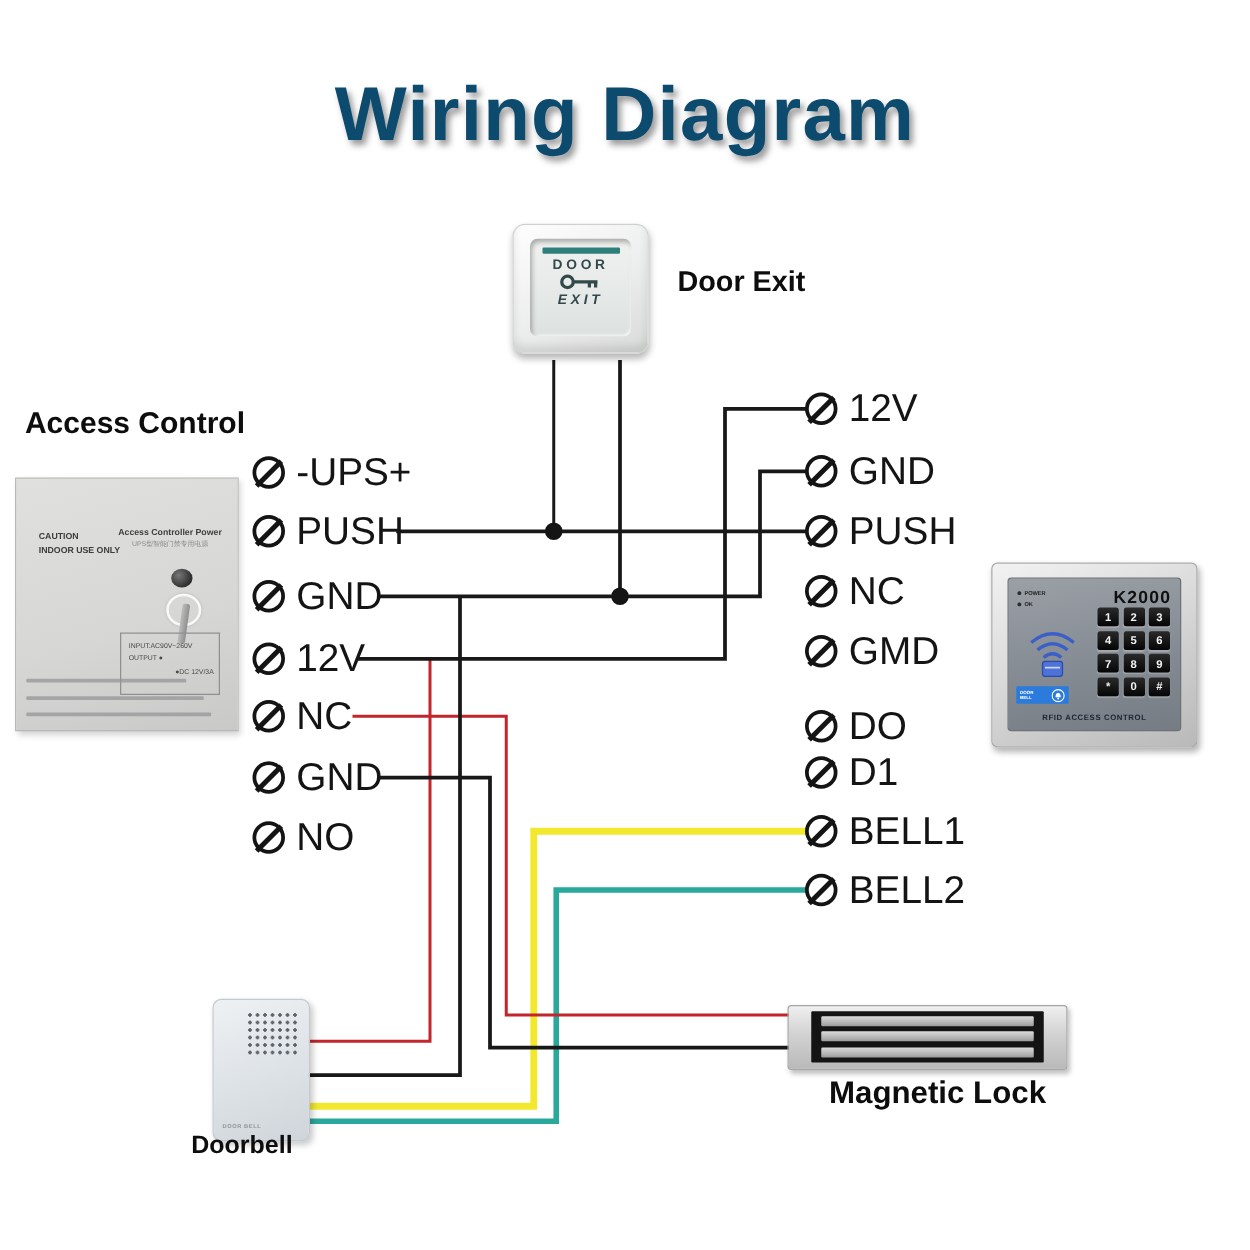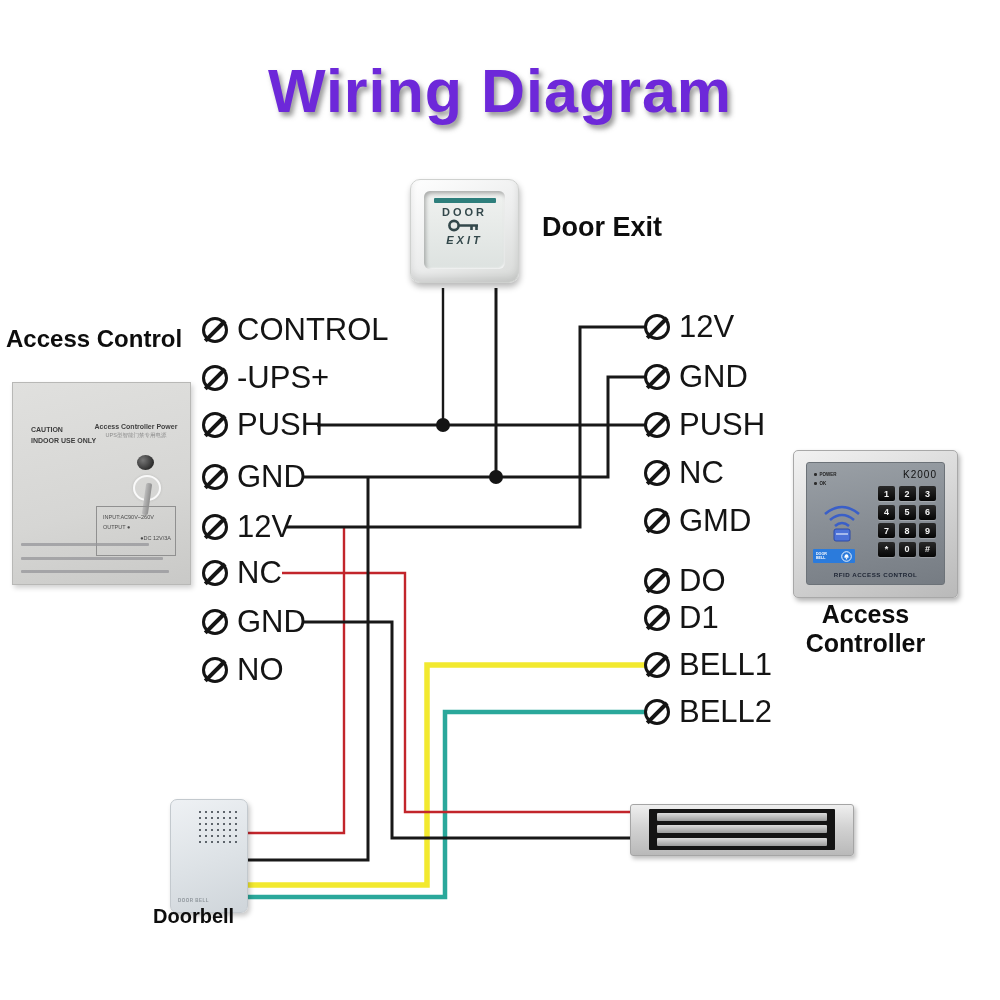--- a/index.html
+++ b/index.html
@@ -2,21 +2,21 @@
 <html><head>
 <meta charset="utf-8">
 <style>
   html,body{margin:0;padding:0;background:#fff;}
   #canvas{position:relative;width:1000px;height:1000px;background:#ffffff;overflow:hidden;
           font-family:"Liberation Sans", sans-serif;color:#161616;}
   .abs{position:absolute;}
 
   
   .title{position:absolute;left:0;top:56px;width:1000px;text-align:center;
-         font-size:61px;font-weight:700;color:#6d28d9;letter-spacing:1px;
+         font-size:61px;font-weight:700;color:#0c4a6e;letter-spacing:1px;
          text-shadow:3px 4px 5px rgba(70,70,70,.55);}
 
   
   .term{position:absolute;display:flex;align-items:center;gap:9px;height:30px;}
   .term-icon{width:20px;height:20px;border:3.5px solid #141414;border-radius:50%;
              position:relative;flex:0 0 auto;}
   .term-icon::after{content:'';position:absolute;left:-4px;top:8.5px;width:28px;height:3.5px;
                     background:#141414;transform:rotate(-45deg);}
   .term-label{font-size:31px;color:#141414;white-space:nowrap;}
 
@@ -52,21 +52,21 @@
   .ps-key-shaft{position:absolute;left:131px;top:100px;width:6px;height:32px;background:linear-gradient(90deg,#bdbdbd,#8e8e8e);
                 transform:rotate(8deg);border-radius:2px;}
 
   
   .ac-frame{position:absolute;left:793px;top:450px;width:163px;height:146px;border-radius:5px;
             background:linear-gradient(155deg,#f2f2f2 0%,#d9d9d9 45%,#b9b9b9 100%);
             border:1px solid #a8a8a8;box-shadow:2px 3px 5px rgba(0,0,0,.30);}
   .ac-panel{position:absolute;left:12px;top:11px;right:12px;bottom:12px;border-radius:3px;
             background:linear-gradient(170deg,#9aa0a6 0%,#878d94 50%,#767c83 100%);
             border:1px solid #6c7278;}
-  .ac-model{position:absolute;right:7px;top:6px;font-size:10px;font-weight:400;color:#101010;letter-spacing:1px;}
+  .ac-model{position:absolute;right:7px;top:6px;font-size:14px;font-weight:700;color:#101010;letter-spacing:1px;}
   .ac-ind{position:absolute;left:7px;font-size:4.5px;font-weight:700;color:#202020;display:flex;align-items:center;gap:3px;}
   .ac-dot{width:2.5px;height:2.5px;border-radius:50%;background:#2c2c2c;}
   .ac-keys{position:absolute;right:8px;top:23px;display:grid;grid-template-columns:repeat(3,17px);
            grid-auto-rows:15px;gap:3.5px;}
   .ac-key{background:linear-gradient(180deg,#2a2a2a,#050505);border-radius:2px;color:#f2f2f2;
           font-size:9px;font-weight:700;display:flex;align-items:center;justify-content:center;
           box-shadow:0 1px 1px rgba(255,255,255,.25);}
   .ac-bell{position:absolute;left:6px;bottom:21px;width:42px;height:14px;border-radius:1px;
            display:flex;align-items:center;justify-content:space-between;padding:0 3px;box-sizing:border-box;}
   .ac-bell-txt{font-size:3.6px;font-weight:700;color:#fff;line-height:1.2;}
@@ -128,23 +128,23 @@
     <div class="dx-inner">
       <div class="dx-bar" id="dxbar" style="background: rgb(46, 127, 124);"></div>
       <div class="dx-word">DOOR</div>
       <svg width="36" height="15" viewBox="0 0 36 15">
         <circle cx="7" cy="7.5" r="4.6" fill="none" stroke="#33484b" stroke-width="2.6"></circle>
         <path d="M12 7.5 H31 M24.5 7.5 v4.5 M29.5 7.5 v4.5" fill="none" stroke="#33484b" stroke-width="2.6"></path>
       </svg>
       <div class="dx-word2">EXIT</div>
     </div>
   </div>
-  <div class="seclabel" style="left:542px;top:212px;font-size:27px;">Door Exit</div>
-
-  <div class="seclabel" style="left:6px;top:326px;width:190px;text-align:left;font-size:24px;line-height:1.05;">
+  <div class="seclabel" style="left:542px;top:212px;font-size:23px;">Door Exit</div>
+
+  <div class="seclabel" style="left:6px;top:326px;width:190px;text-align:right;font-size:24px;line-height:1.05;">
     <div>Access Control</div>
   </div>
   <div class="ps-box">
     <div class="ps-caution">
       <div>CAUTION</div>
       <div>INDOOR USE ONLY</div>
     </div>
     <div class="ps-head">
       <div>Access Controller Power</div>
       <div class="ps-subhead">UPS型智能门禁专用电源</div>
@@ -155,24 +155,20 @@
     <div class="ps-spec">
       <div>INPUT:AC90V~260V</div>
       <div>OUTPUT ●</div>
       <div class="r">●DC 12V/3A</div>
     </div>
     <div class="ps-line" style="left:8px;top:160px;width:128px;"></div>
     <div class="ps-line" style="left:8px;top:174px;width:142px;"></div>
     <div class="ps-line" style="left:8px;top:187px;width:148px;"></div>
   </div>
 
-  <div class="term" style="left:202px;top:315px;">
-    <span class="term-icon"></span>
-    <span class="term-label">CONTROL</span>
-    </div>
   <div class="term" style="left:202px;top:363px;">
     <span class="term-icon"></span>
     <span class="term-label">-UPS+</span>
     </div>
   <div class="term" style="left:202px;top:410px;">
     <span class="term-icon"></span>
     <span class="term-label">PUSH</span>
     </div>
   <div class="term" style="left:202px;top:462px;">
     <span class="term-icon"></span>
@@ -271,29 +267,29 @@
         </div>
         <svg width="11" height="11" viewBox="0 0 11 11">
           <circle cx="5.5" cy="5.5" r="4.8" fill="none" stroke="#fff" stroke-width="0.9"></circle>
           <path d="M3.4 6.8 Q3.4 3.4 5.5 3.2 Q7.6 3.4 7.6 6.8 Z" fill="#fff"></path>
           <circle cx="5.5" cy="7.8" r="0.8" fill="#fff"></circle>
         </svg>
       </div>
       <div class="ac-foot">RFID ACCESS CONTROL</div>
     </div>
   </div>
-  <div class="seclabel" style="left:763px;top:600px;width:205px;text-align:center;font-size:25px;">Access Controller</div>
 
   <div class="ml-bar">
     <div class="ml-dark">
       <div class="ml-strip" style="top:4px;"></div>
       <div class="ml-strip" style="top:16px;"></div>
       <div class="ml-strip" style="top:29px;"></div>
     </div>
   </div>
+  <div class="seclabel" style="left:640px;top:860px;width:220px;text-align:center;font-size:25px;">Magnetic Lock</div>
 
   <div class="db-box">
     <div class="db-grille"></div>
     <div class="db-txt">DOOR BELL</div>
   </div>
   <div class="seclabel" style="left:153px;top:905px;font-size:20px;">Doorbell</div>
 
 </div>
 
 </body></html>

